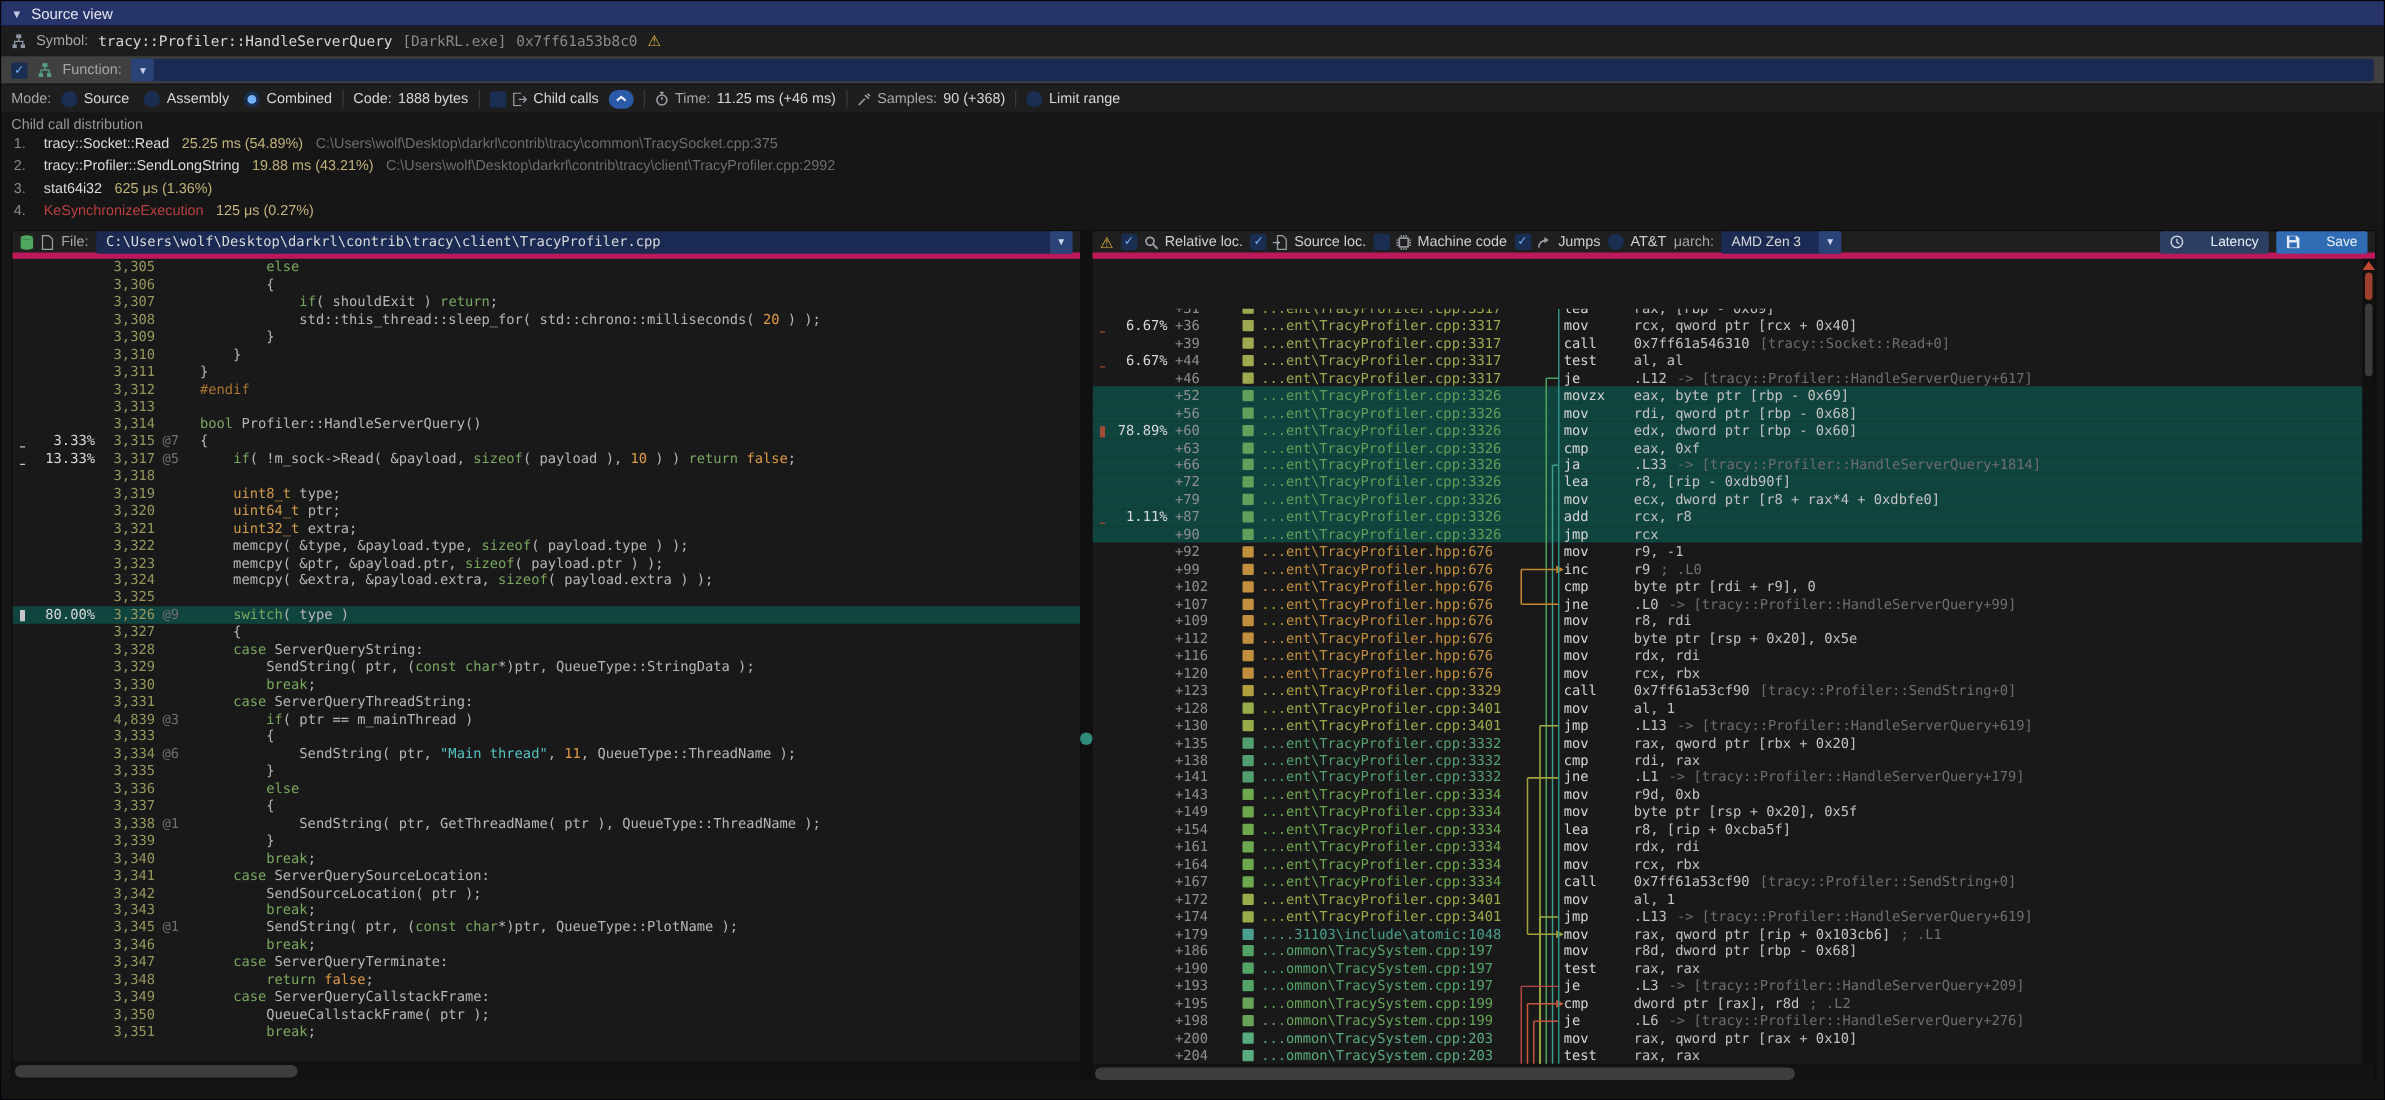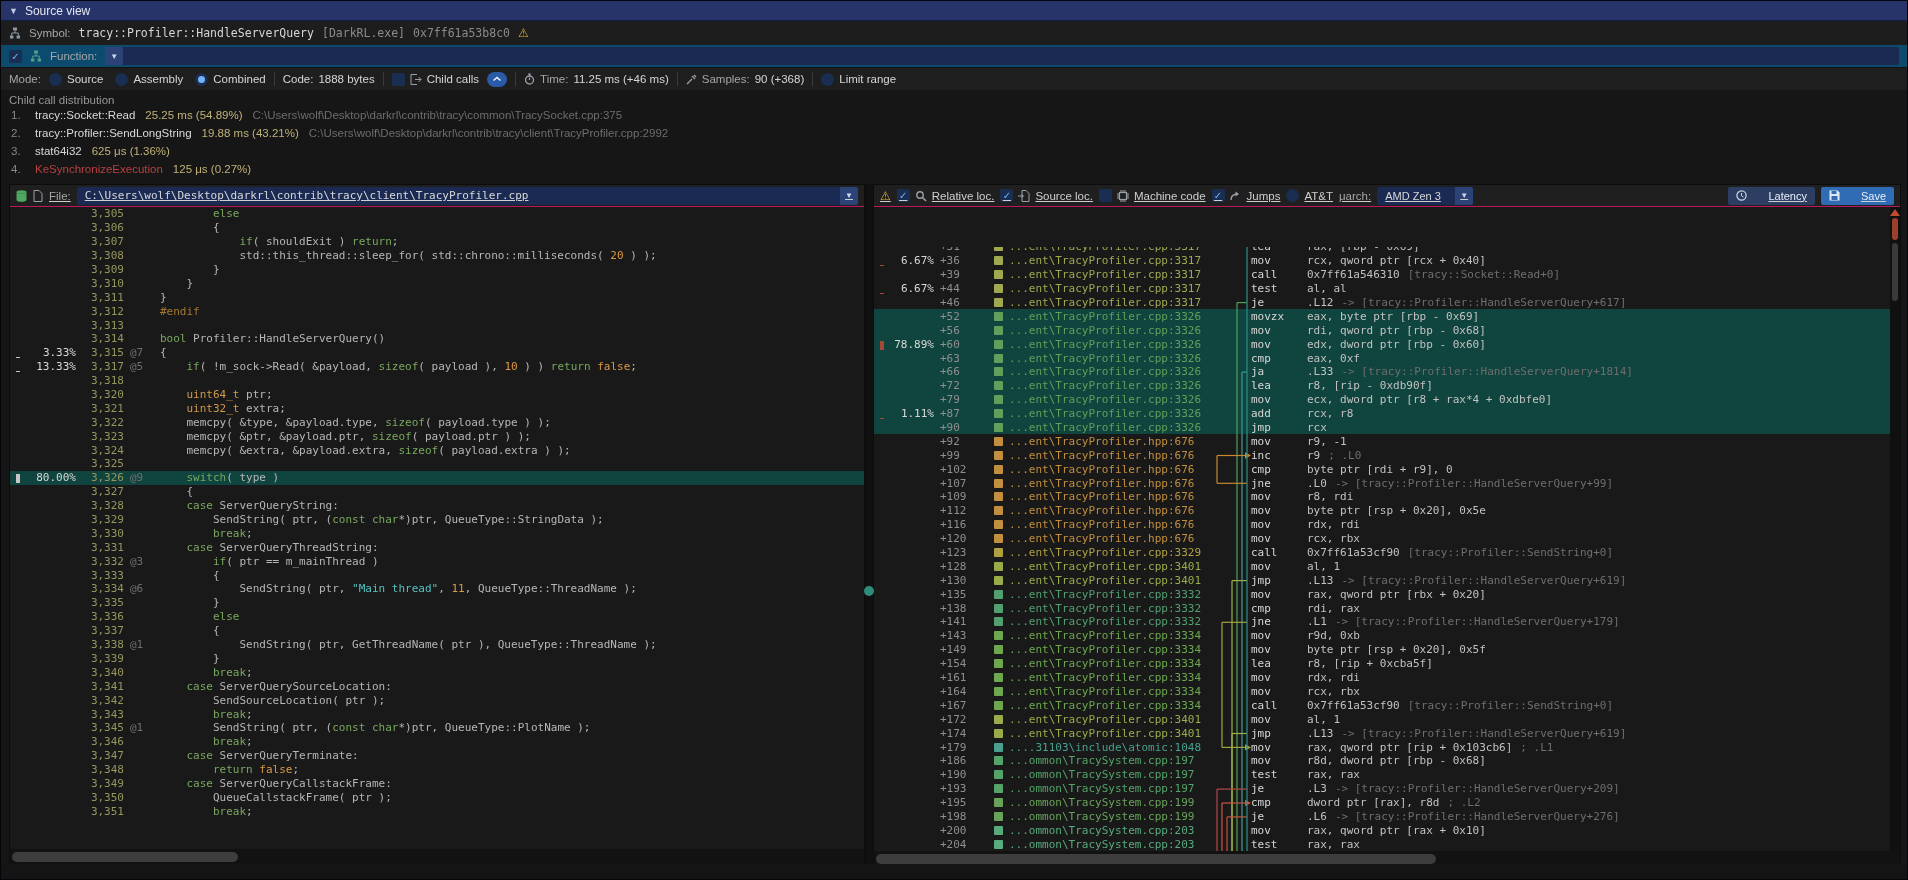--- a/index.html
+++ b/index.html
@@ -8,21 +8,21 @@
   #window { position:relative; width:1908px; height:880px; background:#161616; border:1px solid #04040a; }
 
   
   .titlebar { height:20px; background:#27346a; display:flex; align-items:center; gap:7px;
               padding:0 8px; color:#e3e5ef; font-size:12px; border-bottom:1px solid #141d45;}
   .collapse { color:#c3cae0; font-size:9px; }
 
   
   .row { display:flex; align-items:center; gap:8px; padding:0 8px; font-size:11.5px; color:#d6d6d6; }
   .symbol-row { height:24px; background:#1d1d1d; }
-  .func-row   { height:22px; background:#0c4a6e; }
+  .func-row   { height:22px; background:#404040; }
   .mode-row   { height:24px; background:#1e1e1e; border-top:1px solid #141414; border-bottom:1px solid #141414; }
   .lbl { color:#a6a6a6; }
   .mono { font-family:"DejaVu Sans Mono",monospace; }
   .dim  { color:#8b8b8b; }
   .warn { color:#e2b33c; font-size:12px; line-height:1; }
 
   .combo { background:#1b2a52; height:18px; display:flex; align-items:center; border-radius:2px; }
   .combo .val { padding:0 8px; font-size:11px; color:#d8d8d8; flex:1; white-space:nowrap; overflow:hidden; }
   .combo .arrow { width:18px; align-self:stretch; background:#2c4377; display:flex; align-items:center;
                   justify-content:center; color:#ccd5ee; font-size:8px; border-radius:0 2px 2px 0; }
@@ -40,21 +40,21 @@
   .child-header { height:18px; padding:3px 8px 0; font-size:11.5px; color:#969696; }
   .child-item { display:flex; align-items:baseline; gap:10px; padding:0 8px 0 10px; height:18px; font-size:11.5px; }
   .ci-index { color:#888; width:14px; flex:none; }
   .ci-time  { color:#c0b279; }
   .ci-path  { color:#6d6d6d; }
 
   
   .panes { position:absolute; left:8px; top:183px; width:1892px; height:682px; display:flex; }
   .pane { display:flex; flex-direction:column; background:#191919; border:1px solid #0c0c0c; }
   .pane-header { height:22px; display:flex; align-items:center; gap:6px; padding:0 6px;
-                 background:#1f1f1f; font-size:11.5px; color:#cfcfcf; border-bottom:1px solid #be185d; flex:none;text-decoration:underline; }
+                 background:#1f1f1f; font-size:11.5px; color:#cfcfcf; border-bottom:5px solid #be185d; flex:none; }
   .pane-content { position:relative; height:644px; overflow:hidden; }
   .pane-hscroll { height:16px; background:#121212; padding:3px 2px; flex:none; }
   .hthumb { height:10px; background:#3d3d3d; border-radius:5px; }
   #left-pane { width:856px; flex:none; }
   .splitter { width:8px; flex:none; position:relative; background:#101010; }
   .grip { position:absolute; top:402px; left:-1px; width:10px; height:10px; border-radius:50%; background:#2f8b7b; }
   #right-pane { flex:1; }
   .r-body { display:flex; height:644px; }
   .a-content { flex:1; position:relative; overflow:hidden;margin-top:40px; }
   .vscroll { width:10px; background:#101010; position:relative; flex:none; }
@@ -337,20 +337,27 @@
             <div class="s-row">
               <span class="s-bar"></span>
               <span class="s-pct"></span>
               <span class="s-num">3,318</span>
               <span class="s-anno"></span>
               <span class="s-code"></span>
             </div>
             <div class="s-row">
               <span class="s-bar"></span>
               <span class="s-pct"></span>
+              <span class="s-num">3,319</span>
+              <span class="s-anno"></span>
+              <span class="s-code">    <span class="tk-type">uint8_t</span> type;</span>
+            </div>
+            <div class="s-row">
+              <span class="s-bar"></span>
+              <span class="s-pct"></span>
               <span class="s-num">3,320</span>
               <span class="s-anno"></span>
               <span class="s-code">    <span class="tk-type">uint64_t</span> ptr;</span>
             </div>
             <div class="s-row">
               <span class="s-bar"></span>
               <span class="s-pct"></span>
               <span class="s-num">3,321</span>
               <span class="s-anno"></span>
               <span class="s-code">    <span class="tk-type">uint32_t</span> extra;</span>
@@ -423,21 +430,21 @@
             <div class="s-row">
               <span class="s-bar"></span>
               <span class="s-pct"></span>
               <span class="s-num">3,331</span>
               <span class="s-anno"></span>
               <span class="s-code">    <span class="tk-kw">case</span> ServerQueryThreadString:</span>
             </div>
             <div class="s-row">
               <span class="s-bar"></span>
               <span class="s-pct"></span>
-              <span class="s-num">3,332</span>
+              <span class="s-num">4,839</span>
               <span class="s-anno">@3</span>
               <span class="s-code">        <span class="tk-kw">if</span>( ptr == m_mainThread )</span>
             </div>
             <div class="s-row">
               <span class="s-bar"></span>
               <span class="s-pct"></span>
               <span class="s-num">3,333</span>
               <span class="s-anno"></span>
               <span class="s-code">        {</span>
             </div>

